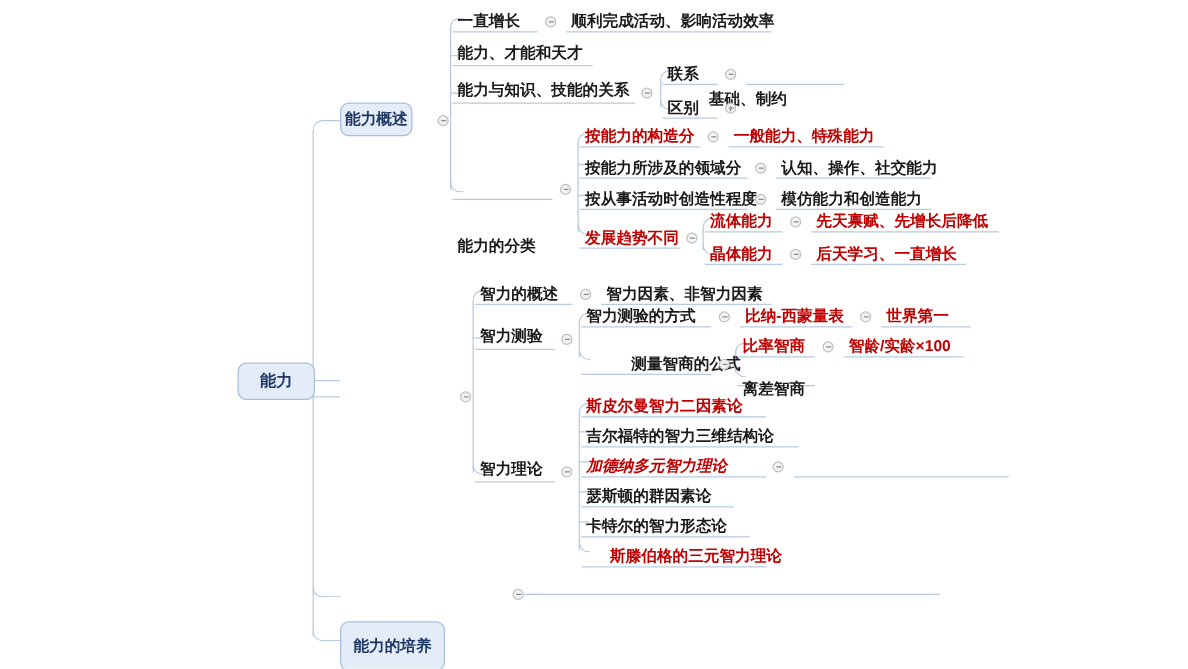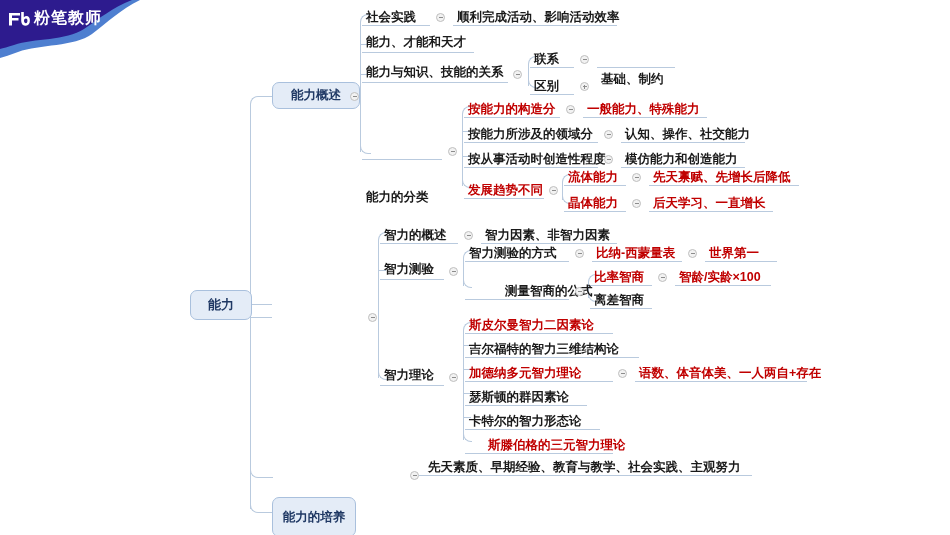--- a/index.html
+++ b/index.html
@@ -66,87 +66,74 @@
   .toggle.plus::after{
     content:"";position:absolute;left:3px;top:1.5px;
     width:1px;height:4px;background:#8c8c8c;
   }
 </style>
 </head>
 <body>
 
 <div id="root-canvas">
 
-  <div class="logo-banner">
-    <svg width="140" height="58" viewBox="0 0 140 58" xmlns="http://www.w3.org/2000/svg">
-      <path d="M0,0 L140,0 C120,10 108,22 92,34 C74,47 40,44 18,52 C10,55 4,57 0,58 Z" fill="#4e7fd0"></path>
-      <path d="M0,0 L132,0 C112,8 100,18 84,29 C66,41 34,38 14,45 C8,47 3,48 0,49 Z" fill="#2d1b8e"></path>
-    </svg>
-    <span class="logo-mark">
-      <svg width="22" height="18" viewBox="0 0 22 18" xmlns="http://www.w3.org/2000/svg">
-        <path d="M1,3 L12,3 L12,5.4 L4,5.4 L4,8 L10.5,8 L10.5,10.4 L4,10.4 L4,15.5 L1,15.5 Z" fill="#ffffff"></path>
-        <path d="M13.2,2 L15.8,2 L15.8,7.2 C16.6,6.5 17.6,6.1 18.6,6.1 C20.6,6.1 21.9,7.7 21.9,10.6 C21.9,13.8 20.3,15.8 17.8,15.8 C15.3,15.8 13.2,14.1 13.2,10.9 Z M16,10.8 C16,12.4 16.8,13.3 17.9,13.3 C18.9,13.3 19.4,12.4 19.4,10.8 C19.4,9.3 18.9,8.5 17.9,8.5 C16.9,8.5 16,9.3 16,10.8 Z" fill="#ffffff"></path>
-      </svg>
-    </span>
-    <span class="logo-text">粉笔教师</span>
-  </div>
 
   <div class="vline" style="left:250px;top:104px;height:405px;"></div>
 
   <div class="hline" style="left:250px;top:304px;width:22px;"></div>
 
   <div class="elbow tl" style="left:250px;top:96px;width:22px;height:9px;"></div>
   <div class="hline" style="left:250px;top:317px;width:22px;"></div>
   <div class="elbow bl" style="left:250px;top:468px;width:22px;height:9px;"></div>
   <div class="elbow bl" style="left:250px;top:503px;width:22px;height:9px;"></div>
 
   <div class="node-box node-root" style="left:190px;top:290px;width:62px;height:30px;">
     <span>能力</span>
   </div>
 
-  <div class="node-box node-l1" style="left:272px;top:82px;width:88px;height:27px;">
+  <div class="node-box node-l1" style="left:272px;top:82px;width:58px;height:27px;">
     <span>能力概述</span>
   </div>
   <div class="toggle" style="left:350px;top:92px;"></div>
 
   <div class="toggle" style="left:368px;top:313px;"></div>
 
   <div class="toggle" style="left:410px;top:471px;"></div>
 
   <div class="node-box node-l1" style="left:272px;top:497px;width:84px;height:40px;">
     <span>能力的培养</span>
   </div>
 
   <div class="vline" style="left:360px;top:22px;height:130px;"></div>
   <div class="elbow tl" style="left:360px;top:14px;width:10px;height:9px;"></div>
   <div class="hline" style="left:360px;top:44px;width:10px;"></div>
   <div class="hline" style="left:360px;top:74px;width:10px;"></div>
   <div class="elbow bl" style="left:360px;top:144px;width:10px;height:9px;"></div>
 
-  <div class="tnode" style="left:366px;top:11px;">社会实践</div>
+  <div class="tnode" style="left:366px;top:11px;">一直增长</div>
   <div class="uline" style="left:362px;top:25px;width:68px;"></div>
   <div class="toggle" style="left:436px;top:13px;"></div>
   <div class="tnode" style="left:457px;top:11px;">顺利完成活动、影响活动效率</div>
   <div class="uline" style="left:453px;top:25px;width:164px;"></div>
 
   <div class="tnode" style="left:366px;top:36px;">能力、才能和天才</div>
   <div class="uline" style="left:362px;top:52px;width:112px;"></div>
 
   <div class="tnode" style="left:366px;top:66px;">能力与知识、技能的关系</div>
   <div class="uline" style="left:362px;top:82px;width:146px;"></div>
   <div class="toggle" style="left:513px;top:70px;"></div>
 
   <div class="vline" style="left:528px;top:64px;height:22px;"></div>
   <div class="elbow tl" style="left:528px;top:56px;width:8px;height:9px;"></div>
   <div class="elbow bl" style="left:528px;top:78px;width:8px;height:9px;"></div>
 
   <div class="tnode" style="left:534px;top:53px;">联系</div>
   <div class="uline" style="left:530px;top:67px;width:44px;"></div>
   <div class="toggle" style="left:580px;top:55px;"></div>
-  <div class="tnode" style="left:601px;top:53px;margin-top:20px;">基础、制约</div>
+  <div class="tnode" style="left:567px;top:53px;margin-top:20px;">基础、制约</div>
   <div class="uline" style="left:597px;top:67px;width:78px;"></div>
 
   <div class="tnode" style="left:534px;top:80px;">区别</div>
   <div class="uline" style="left:530px;top:94px;width:44px;"></div>
   <div class="toggle plus" style="left:580px;top:82px;"></div>
 
   <div class="tnode" style="left:366px;top:143px;margin-top:48px;">能力的分类</div>
   <div class="uline" style="left:362px;top:159px;width:80px;"></div>
   <div class="toggle" style="left:448px;top:147px;"></div>
 
@@ -229,53 +216,51 @@
   <div class="vline" style="left:588px;top:282px;height:16px;"></div>
   <div class="elbow tl" style="left:588px;top:274px;width:8px;height:9px;"></div>
   <div class="elbow bl" style="left:588px;top:292px;width:8px;height:9px;"></div>
 
   <div class="tnode red" style="left:594px;top:271px;">比率智商</div>
   <div class="uline" style="left:590px;top:285px;width:62px;"></div>
   <div class="toggle" style="left:658px;top:273px;"></div>
   <div class="tnode red" style="left:679px;top:271px;">智龄/实龄×100</div>
   <div class="uline" style="left:675px;top:285px;width:96px;"></div>
 
-  <div class="tnode" style="left:594px;top:294px;">离差智商</div>
+  <div class="tnode" style="left:594px;top:306px;font-family:Liberation Mono, monospace;">离差智商</div>
   <div class="uline" style="left:590px;top:308px;width:62px;"></div>
 
   <div class="tnode" style="left:384px;top:369px;">智力理论</div>
   <div class="uline" style="left:380px;top:385px;width:64px;"></div>
   <div class="toggle" style="left:449px;top:373px;"></div>
 
   <div class="vline" style="left:463px;top:330px;height:110px;"></div>
   <div class="elbow tl" style="left:463px;top:322px;width:8px;height:9px;"></div>
   <div class="hline" style="left:463px;top:345px;width:8px;"></div>
   <div class="hline" style="left:463px;top:369px;width:8px;"></div>
   <div class="hline" style="left:463px;top:393px;width:8px;"></div>
   <div class="hline" style="left:463px;top:417px;width:8px;"></div>
   <div class="elbow bl" style="left:463px;top:432px;width:8px;height:9px;"></div>
 
   <div class="tnode red" style="left:469px;top:319px;">斯皮尔曼智力二因素论</div>
   <div class="uline" style="left:465px;top:333px;width:148px;"></div>
 
   <div class="tnode" style="left:469px;top:343px;">吉尔福特的智力三维结构论</div>
   <div class="uline" style="left:465px;top:357px;width:174px;"></div>
 
-  <div class="tnode red" style="left:469px;top:367px;">加德纳多元智力理论</div>
+  <div class="tnode red" style="left:469px;top:367px;font-style:italic;">加德纳多元智力理论</div>
   <div class="uline" style="left:465px;top:381px;width:148px;"></div>
   <div class="toggle" style="left:618px;top:369px;"></div>
-  <div class="tnode red" style="left:639px;top:367px;">语数、体音体美、一人两自+存在</div>
   <div class="uline" style="left:635px;top:381px;width:172px;"></div>
 
   <div class="tnode" style="left:469px;top:391px;">瑟斯顿的群因素论</div>
   <div class="uline" style="left:465px;top:405px;width:122px;"></div>
 
   <div class="tnode" style="left:469px;top:415px;">卡特尔的智力形态论</div>
   <div class="uline" style="left:465px;top:429px;width:135px;"></div>
 
   <div class="tnode red" style="left:488px;top:439px;">斯滕伯格的三元智力理论</div>
   <div class="uline" style="left:465px;top:453px;width:148px;"></div>
 
   <div class="hline" style="left:419px;top:475px;width:12px;"></div>
-  <div class="tnode" style="left:428px;top:461px;">先天素质、早期经验、教育与教学、社会实践、主观努力</div>
   <div class="uline" style="left:424px;top:475px;width:328px;"></div>
 
 </div>
 
 </body></html>

